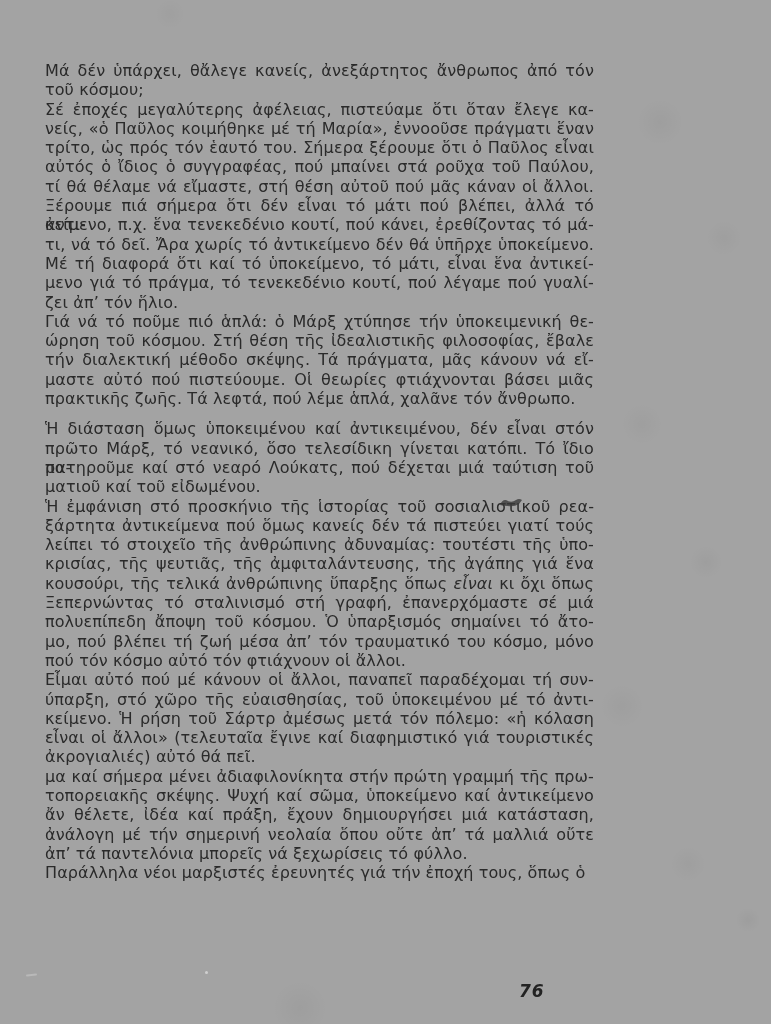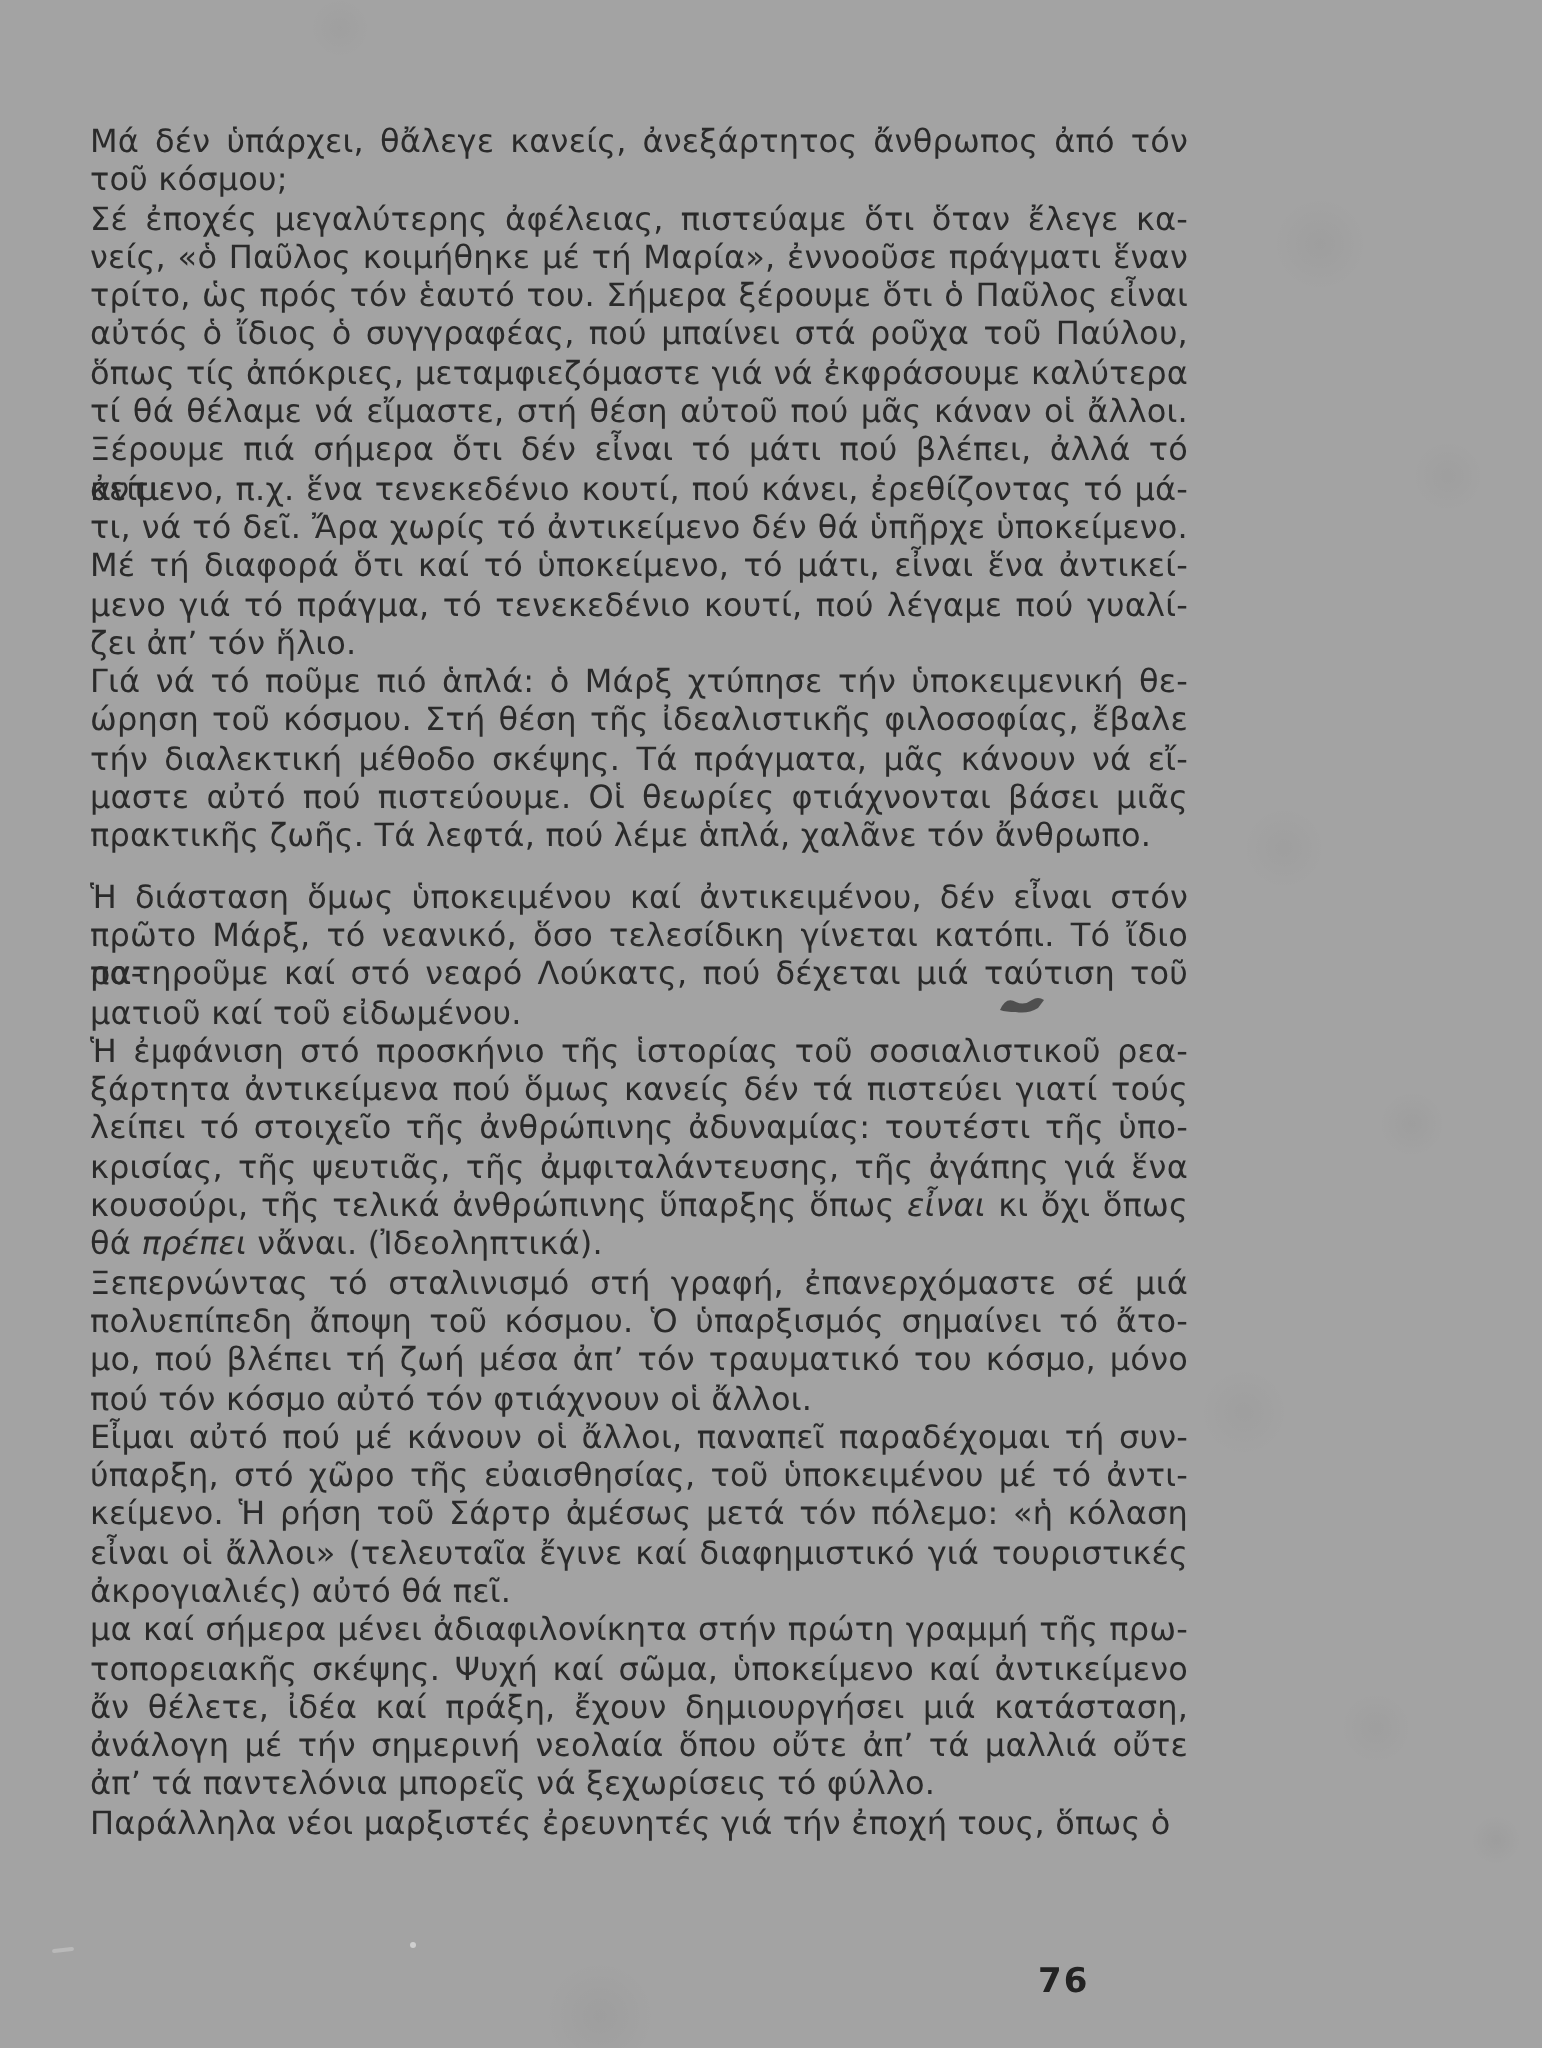--- a/index.html
+++ b/index.html
@@ -56,20 +56,21 @@
   .line.last {
     text-align: right;
     text-align-last: left;
   }
   .page-number {
     position: absolute;
     left: 519px;
     top: 981px;
     font-size: 17px;
     font-weight: bold;
+    font-style: italic;
     color: #232323;
     letter-spacing: 1px;
   }
   .ink-smudge {
     position: absolute;
     left: 498px;
     top: 496px;
     width: 26px;
     height: 13px;
     pointer-events: none;
@@ -103,21 +104,20 @@
   <div class="text-block">
       <div class="para">
         <div class="line">Μά δέν ὑπάρχει, θἄλεγε κανείς, ἀνεξάρτητος ἄνθρωπος ἀπό τόν</div>
         <div class="line last">τοῦ κόσμου;</div>
       </div>
       <div class="para">
         <div class="line">Σέ ἐποχές μεγαλύτερης ἀφέλειας, πιστεύαμε ὅτι ὅταν ἔλεγε κα-</div>
         <div class="line">νείς, «ὁ Παῦλος κοιμήθηκε μέ τή Μαρία», ἐννοοῦσε πράγματι ἕναν</div>
         <div class="line">τρίτο, ὡς πρός τόν ἑαυτό του. Σήμερα ξέρουμε ὅτι ὁ Παῦλος εἶναι</div>
         <div class="line">αὐτός ὁ ἴδιος ὁ συγγραφέας, πού μπαίνει στά ροῦχα τοῦ Παύλου,</div>
-        <div class="line">ὅπως τίς ἀπόκριες, μεταμφιεζόμαστε γιά νά ἐκφράσουμε καλύτερα</div>
         <div class="line">τί θά θέλαμε νά εἴμαστε, στή θέση αὐτοῦ πού μᾶς κάναν οἱ ἄλλοι.</div>
         <div class="line">Ξέρουμε πιά σήμερα ὅτι δέν εἶναι τό μάτι πού βλέπει, ἀλλά τό ἀντι-</div>
         <div class="line">κείμενο, π.χ. ἕνα τενεκεδένιο κουτί, πού κάνει, ἐρεθίζοντας τό μά-</div>
         <div class="line">τι, νά τό δεῖ. Ἄρα χωρίς τό ἀντικείμενο δέν θά ὑπῆρχε ὑποκείμενο.</div>
         <div class="line">Μέ τή διαφορά ὅτι καί τό ὑποκείμενο, τό μάτι, εἶναι ἕνα ἀντικεί-</div>
         <div class="line">μενο γιά τό πράγμα, τό τενεκεδένιο κουτί, πού λέγαμε πού γυαλί-</div>
         <div class="line last">ζει ἀπ’ τόν ἥλιο.</div>
       </div>
       <div class="para">
         <div class="line">Γιά νά τό ποῦμε πιό ἁπλά: ὁ Μάρξ χτύπησε τήν ὑποκειμενική θε-</div>
@@ -131,21 +131,20 @@
         <div class="line">πρῶτο Μάρξ, τό νεανικό, ὅσο τελεσίδικη γίνεται κατόπι. Τό ἴδιο πα-</div>
         <div class="line">ρατηροῦμε καί στό νεαρό Λούκατς, πού δέχεται μιά ταύτιση τοῦ</div>
         <div class="line last">ματιοῦ καί τοῦ εἰδωμένου.</div>
       </div>
       <div class="para">
         <div class="line">Ἡ ἐμφάνιση στό προσκήνιο τῆς ἱστορίας τοῦ σοσιαλιστικοῦ ρεα-</div>
         <div class="line">ξάρτητα ἀντικείμενα πού ὅμως κανείς δέν τά πιστεύει γιατί τούς</div>
         <div class="line">λείπει τό στοιχεῖο τῆς ἀνθρώπινης ἀδυναμίας: τουτέστι τῆς ὑπο-</div>
         <div class="line">κρισίας, τῆς ψευτιᾶς, τῆς ἀμφιταλάντευσης, τῆς ἀγάπης γιά ἕνα</div>
         <div class="line">κουσούρι, τῆς τελικά ἀνθρώπινης ὕπαρξης ὅπως <i>εἶναι</i> κι ὄχι ὅπως</div>
-        <div class="line last">θά <i>πρέπει</i> νἄναι. (Ἰδεοληπτικά).</div>
       </div>
       <div class="para">
         <div class="line">Ξεπερνώντας τό σταλινισμό στή γραφή, ἐπανερχόμαστε σέ μιά</div>
         <div class="line">πολυεπίπεδη ἄποψη τοῦ κόσμου. Ὁ ὑπαρξισμός σημαίνει τό ἄτο-</div>
         <div class="line">μο, πού βλέπει τή ζωή μέσα ἀπ’ τόν τραυματικό του κόσμο, μόνο</div>
         <div class="line last">πού τόν κόσμο αὐτό τόν φτιάχνουν οἱ ἄλλοι.</div>
       </div>
       <div class="para">
         <div class="line">Εἶμαι αὐτό πού μέ κάνουν οἱ ἄλλοι, παναπεῖ παραδέχομαι τή συν-</div>
         <div class="line">ύπαρξη, στό χῶρο τῆς εὐαισθησίας, τοῦ ὑποκειμένου μέ τό ἀντι-</div>

